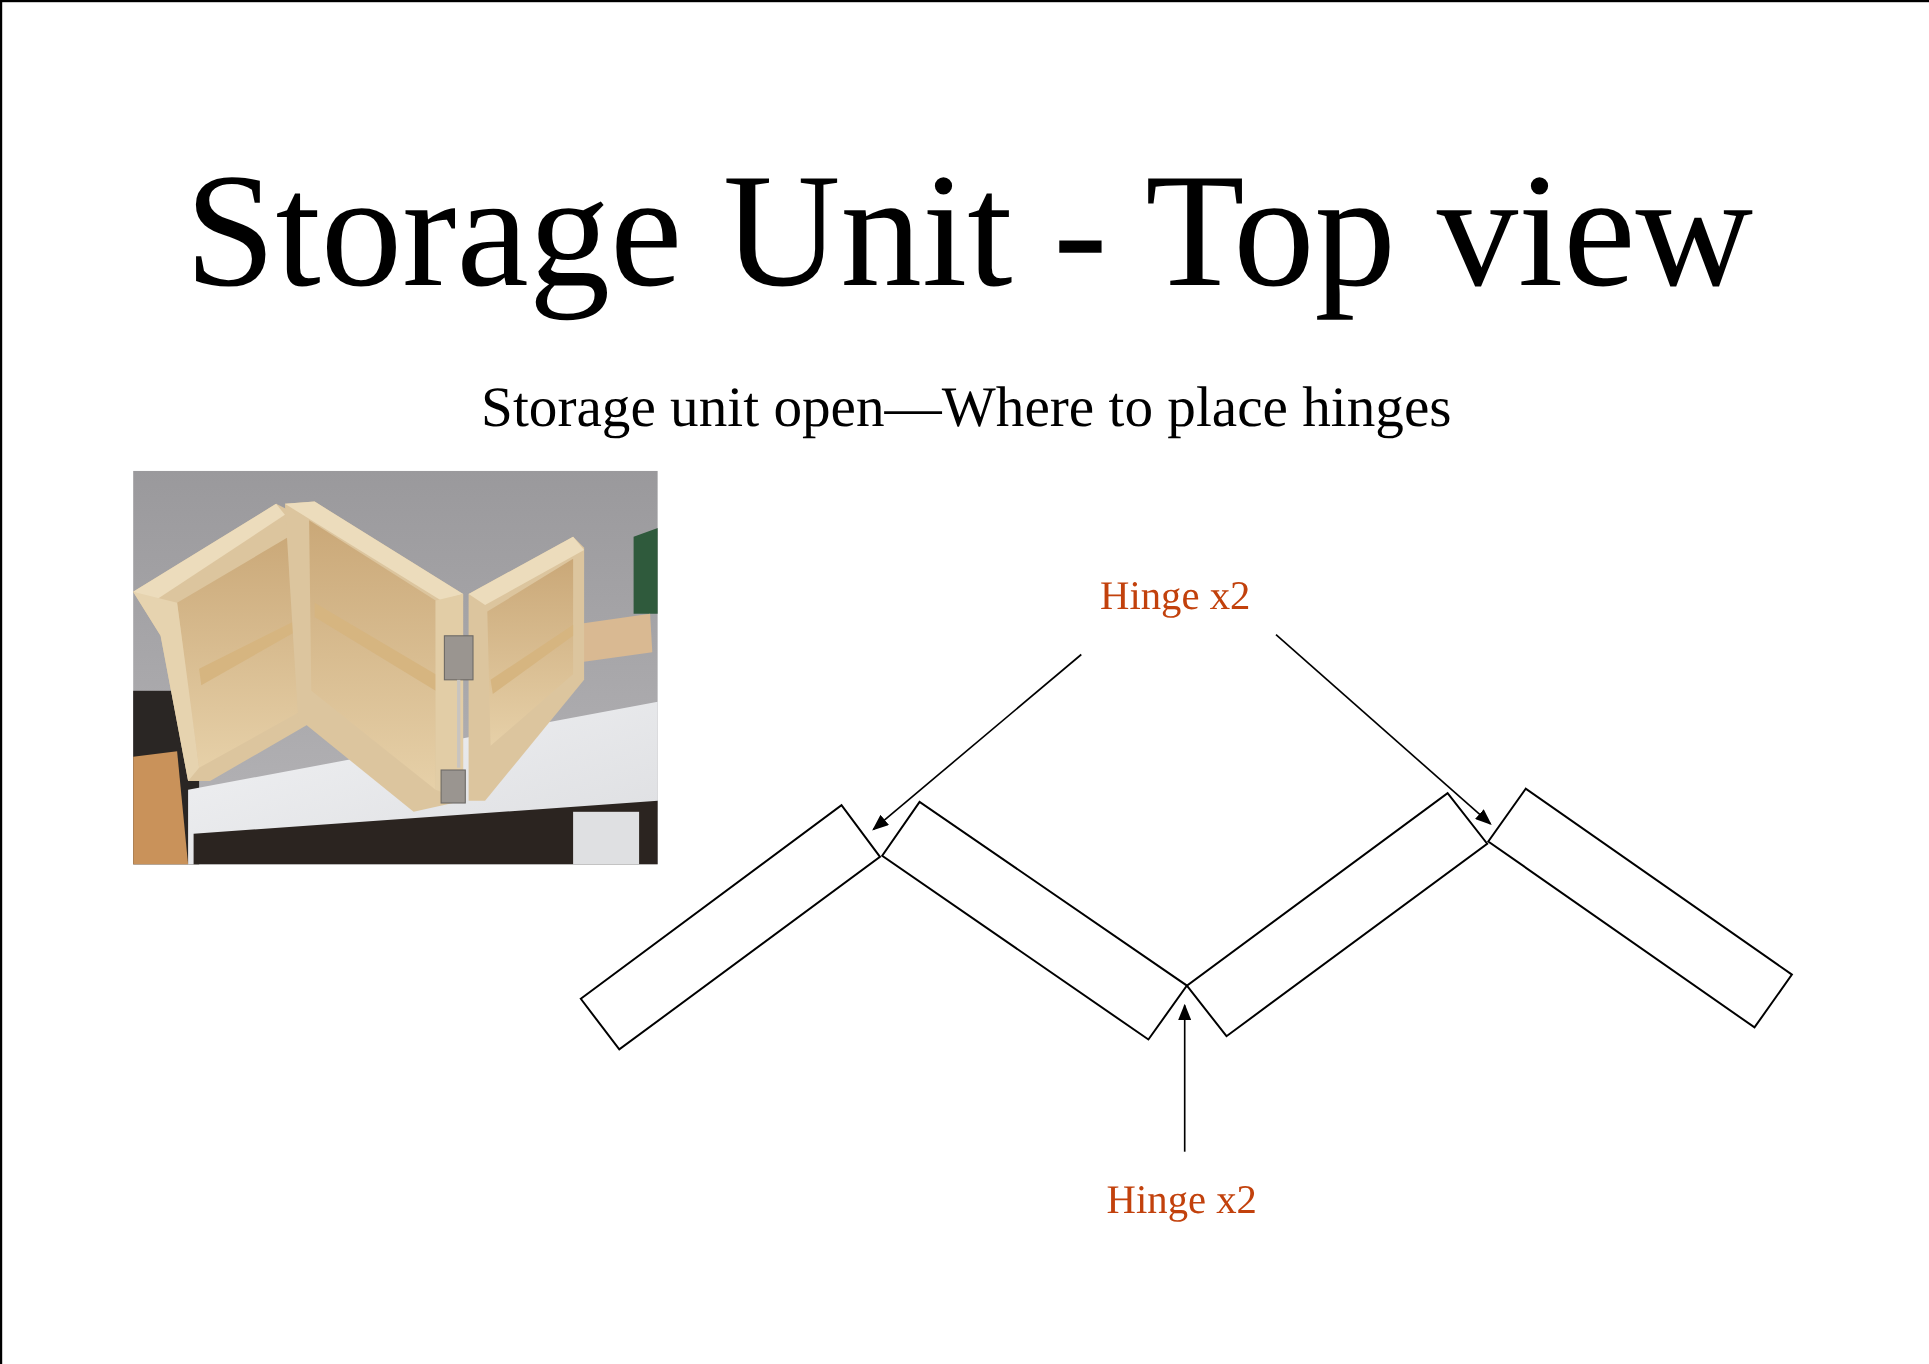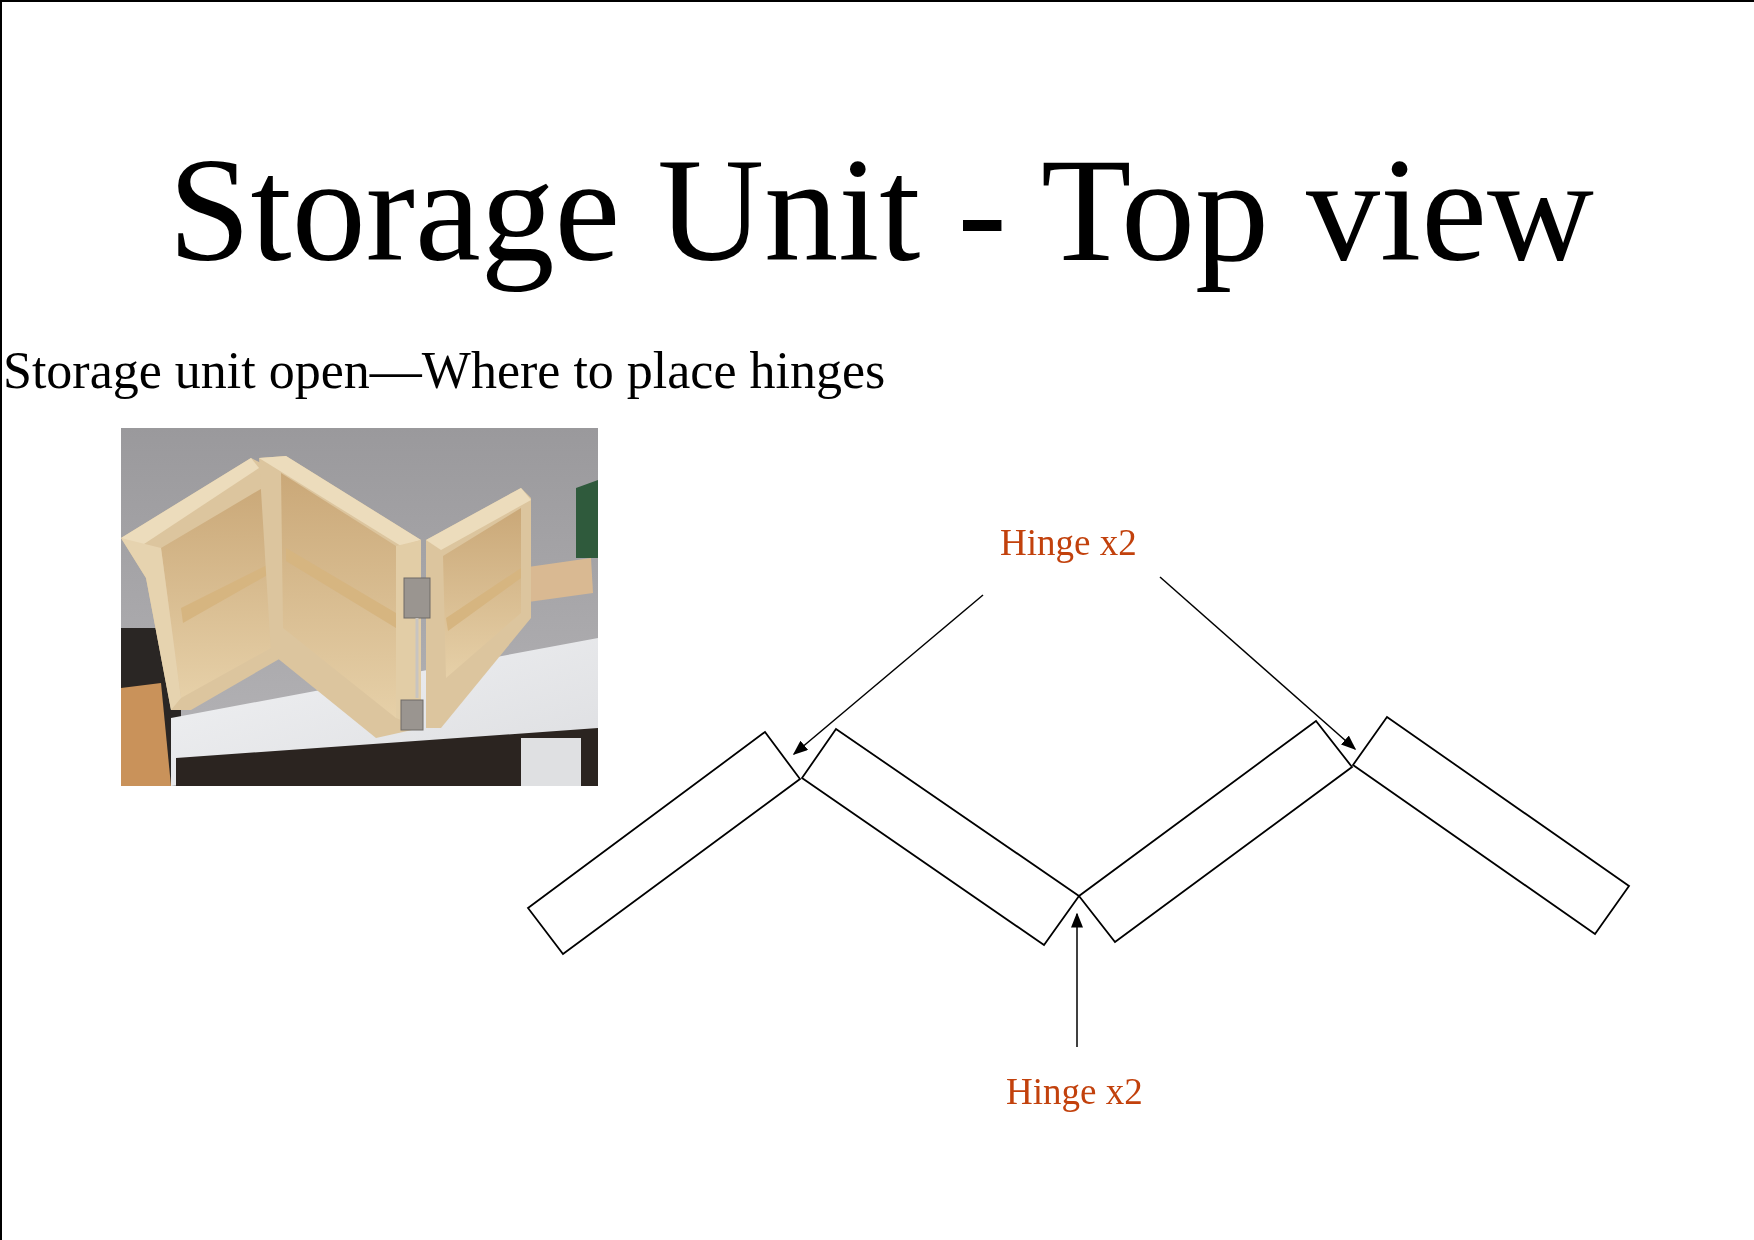--- a/index.html
+++ b/index.html
@@ -22,20 +22,21 @@
     font-size: 148px;
     line-height: 180px;
     color: #000;
     white-space: nowrap;
     padding-left: 6px;
   }
   .subtitle {
     position: absolute;
     left: 0; right: 0;
     top: 336px;
+    text-align: center;
     font-family: "Liberation Serif", "DejaVu Serif", serif;
     font-size: 52px;
     line-height: 66px;
     color: #000;
     white-space: nowrap;
     padding-left: 1px;
   }
   .photo {
     position: absolute;
     left: 119px;

